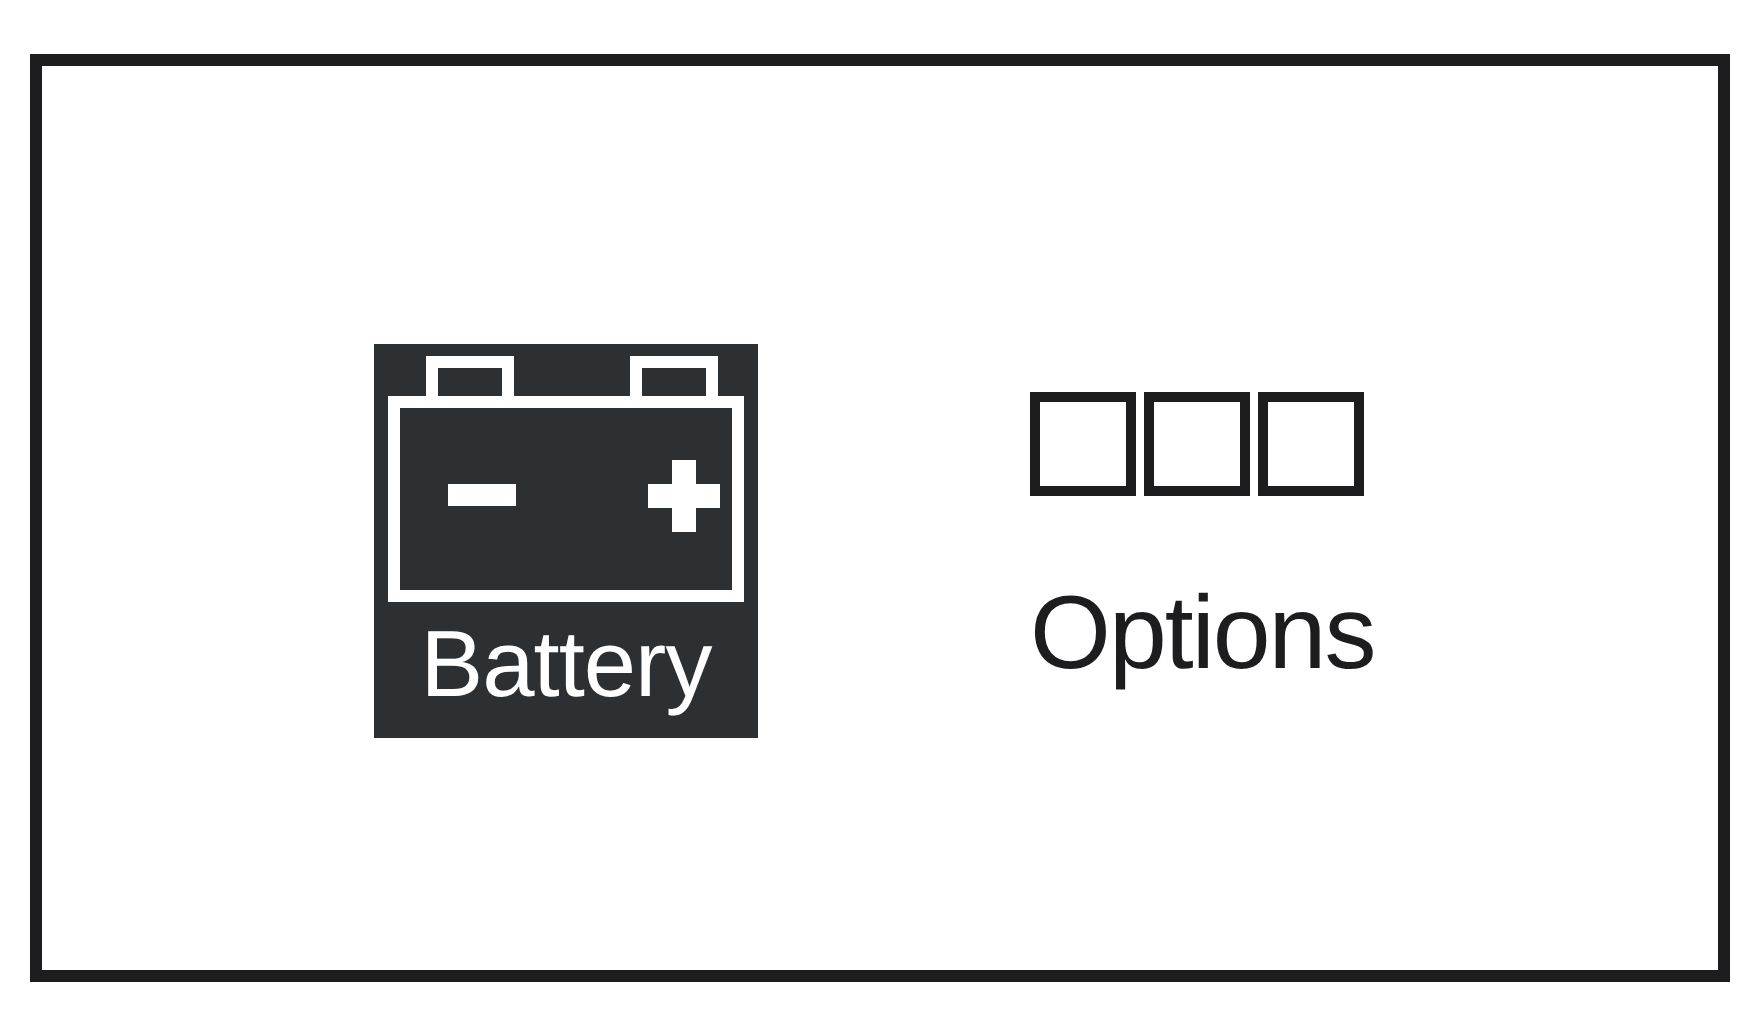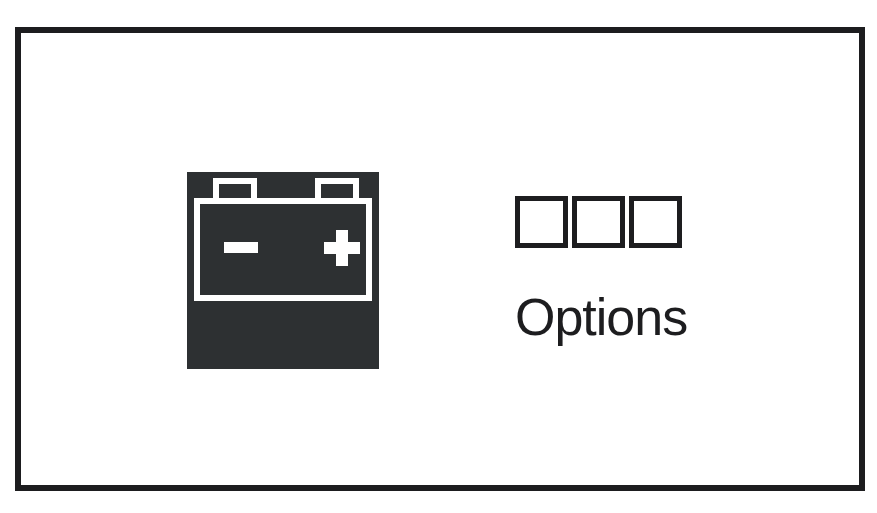--- a/index.html
+++ b/index.html
@@ -169,20 +169,21 @@
     <div class="terminal right"></div>
 
     <div class="battery-body">
       <div class="sym-minus"></div>
       <div class="sym-plus">
         <div class="bar-h"></div>
         <div class="bar-v"></div>
       </div>
     </div>
 
+    <div class="battery-caption">Battery</div>
   </div>
 
   <div class="options-group">
 
     <div class="option-boxes">
       <div class="option-box"></div>
       <div class="option-box"></div>
       <div class="option-box"></div>
     </div>
 

